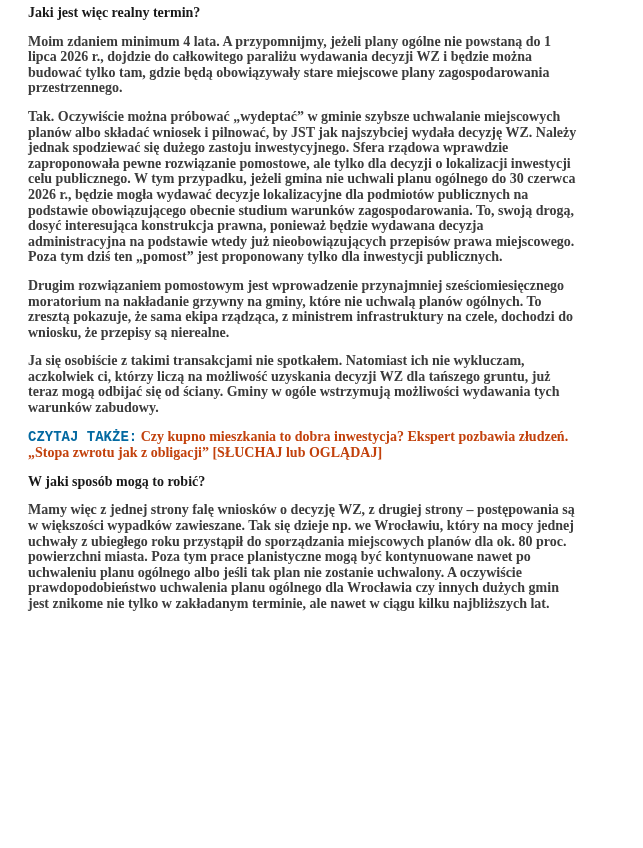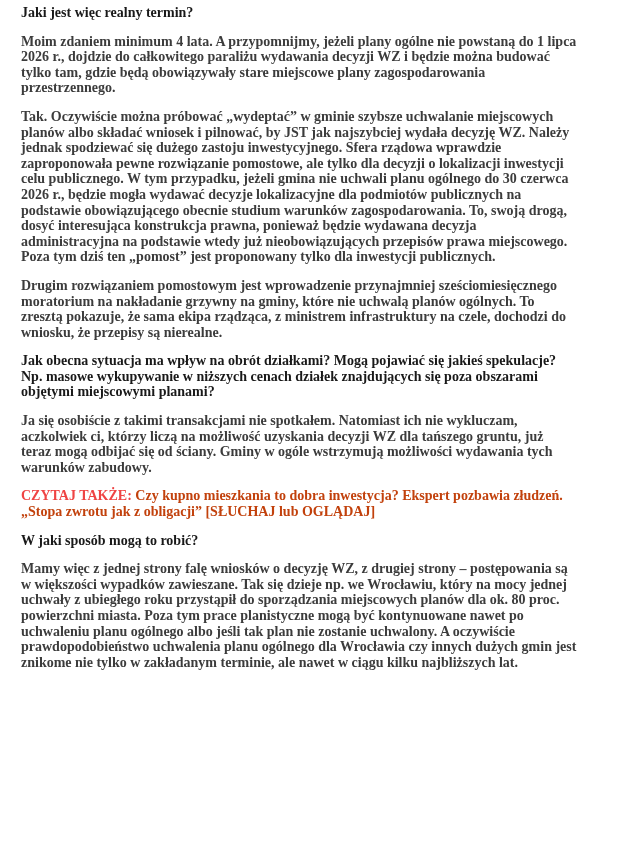--- a/index.html
+++ b/index.html
@@ -8,21 +8,21 @@
     background: #ffffff;
   }
   body {
     width: 643px;
     height: 848px;
     overflow: hidden;
   }
   .article {
     box-sizing: border-box;
     width: 629px;
-    padding: 5px 52px 0 21px;
+    padding: 5px 52px 0 28px;
     font-family: "Liberation Serif", "DejaVu Serif", serif;
     font-size: 14px;
     line-height: 15.6px;
     color: #3c3c3c;
     text-align: left;
   }
   .article > * {
     margin: 13px 0;
   }
   .article > *:first-child {
@@ -31,21 +31,22 @@
   .q {
     font-size: 14px;
     font-weight: bold;
     color: #191919;
   }
   .a {
     font-weight: bold;
   }
   .related-label {
     font-weight: bold;
-    color: #ef4444;
+    color: #0369a1;
+    font-family: Liberation Mono, monospace;
   }
   .related-link {
     font-weight: bold;
     color: #c2410c;
     text-decoration: none;
     cursor: pointer;
   }
 </style>
 </head>
 <body>
@@ -56,21 +57,20 @@
 
   <p class="a">Moim zdaniem minimum 4 lata. A przypomnijmy, jeżeli plany ogólne nie powstaną do 1 lipca 2026 r., dojdzie do całkowitego paraliżu wydawania decyzji WZ i będzie można budować tylko tam, gdzie będą obowiązywały stare miejscowe plany zagospodarowania przestrzennego.</p>
 
 
   <p class="a">Tak. Oczywiście można próbować „wydeptać” w gminie szybsze uchwalanie miejscowych planów albo składać wniosek i pilnować, by JST jak najszybciej wydała decyzję WZ. Należy jednak spodziewać się dużego zastoju inwestycyjnego. Sfera rządowa wprawdzie zaproponowała pewne rozwiązanie pomostowe, ale tylko dla decyzji o lokalizacji inwestycji celu publicznego. W tym przypadku, jeżeli gmina nie uchwali planu ogólnego do 30 czerwca 2026 r., będzie mogła wydawać decyzje lokalizacyjne dla podmiotów publicznych na podstawie obowiązującego obecnie studium warunków zagospodarowania. To, swoją drogą, dosyć interesująca konstrukcja prawna, ponieważ będzie wydawana decyzja administracyjna na podstawie wtedy już nieobowiązujących przepisów prawa miejscowego. Poza tym dziś ten „pomost” jest proponowany tylko dla inwestycji publicznych.</p>
 
   <p class="a">Drugim rozwiązaniem pomostowym jest wprowadzenie przynajmniej sześciomiesięcznego moratorium na nakładanie grzywny na gminy, które nie uchwalą planów ogólnych. To zresztą pokazuje, że sama ekipa rządząca, z ministrem infrastruktury na czele, dochodzi do wniosku, że przepisy są nierealne.</p>
 
 
 
-  <div class="q">Jak obecna sytuacja ma wpływ na obrót działkami? Mogą pojawiać się jakieś spekulacje? Np. masowe wykupywanie w niższych cenach działek znajdujących się poza obszarami objętymi miejscowymi planami?</div>
 
   <p class="a">Ja się osobiście z takimi transakcjami nie spotkałem. Natomiast ich nie wykluczam, aczkolwiek ci, którzy liczą na możliwość uzyskania decyzji WZ dla tańszego gruntu, już teraz mogą odbijać się od ściany. Gminy w ogóle wstrzymują możliwości wydawania tych warunków zabudowy.</p>
 
   <p class="related">
     <span class="related-label">CZYTAJ TAKŻE:</span>
     <a class="related-link" href="#">Czy kupno mieszkania to dobra inwestycja? Ekspert pozbawia złudzeń. „Stopa zwrotu jak z obligacji” [SŁUCHAJ lub OGLĄDAJ]</a>
   </p>
 
   <div class="q">W jaki sposób mogą to robić?</div>
 

